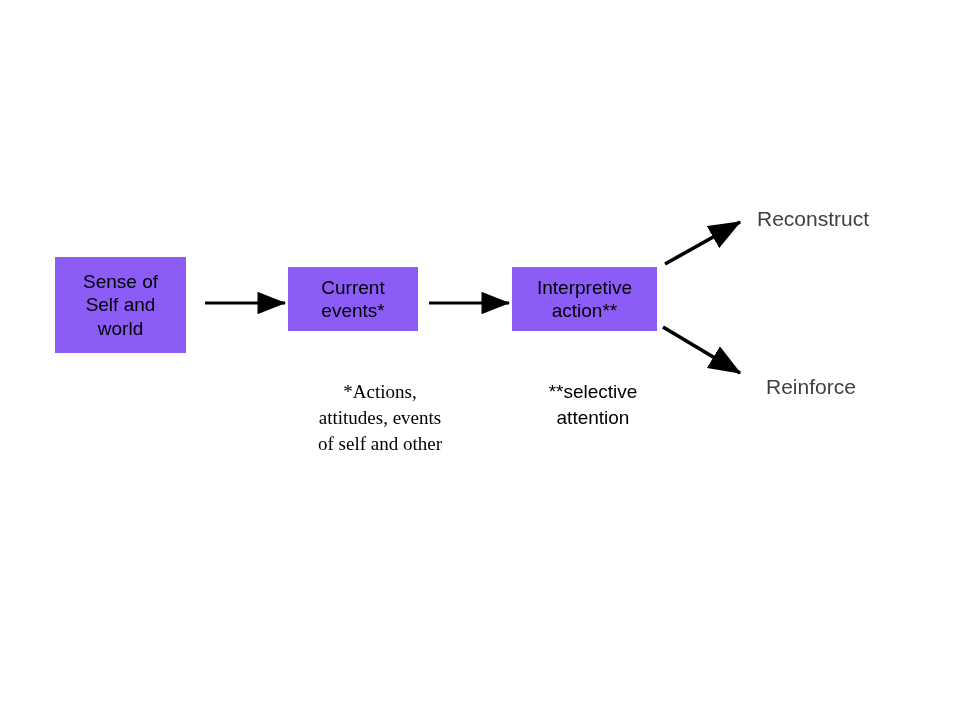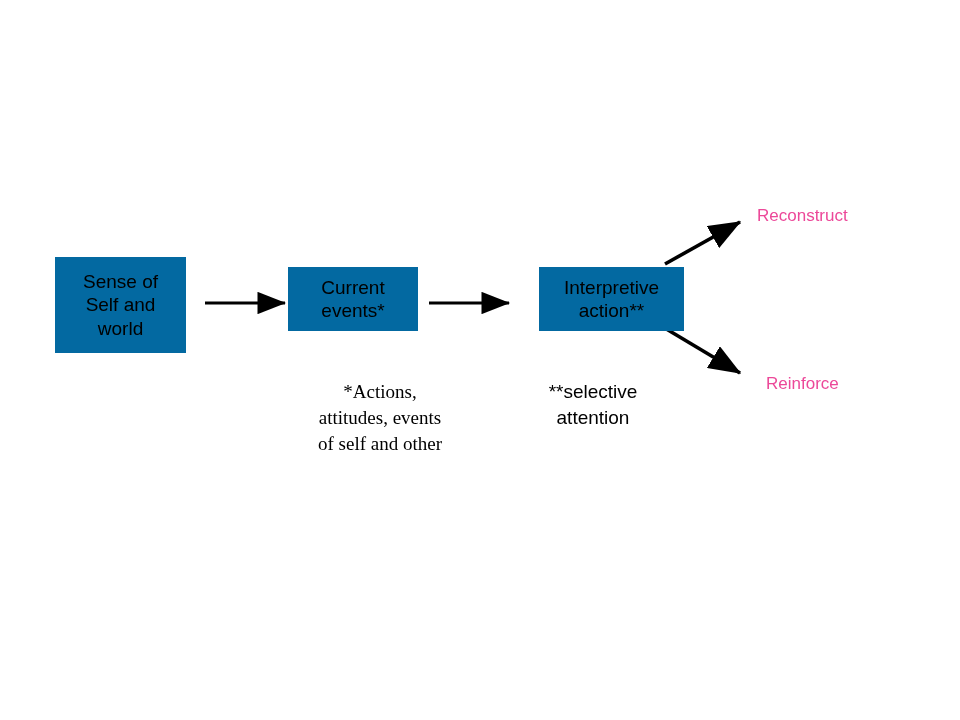--- a/index.html
+++ b/index.html
@@ -11,41 +11,41 @@
     position: relative;
     width: 960px;
     height: 720px;
     background: #ffffff;
     overflow: hidden;
     font-family: "Liberation Sans", sans-serif;
     color: #000000;
   }
   .node-box {
     position: absolute;
-    background: #0369a1;
+    background: #8b5cf6;
     display: flex;
     align-items: center;
     justify-content: center;
     text-align: center;
     font-size: 19px;
     line-height: 1.22;
     color: #000000;
     white-space: pre-line;
     box-sizing: border-box;
   }
   #box-sense  { left: 55px;  top: 257px; width: 131px; height: 96px; }
   #box-events { left: 288px; top: 267px; width: 130px; height: 64px; }
-  #box-interp { left: 512px; top: 267px; width: 145px; height: 64px; margin-left: 27px; }
+  #box-interp { left: 512px; top: 267px; width: 145px; height: 64px; }
 
   .end-label {
     position: absolute;
-    font-size: 17px;
+    font-size: 21px;
     line-height: 1.2;
     white-space: nowrap;
-    color: #ec4899;
+    color: #404040;
   }
   #label-reconstruct { left: 757px; top: 206px; }
   #label-reinforce   { left: 766px; top: 374px; }
 
   .footnote {
     position: absolute;
     text-align: center;
     font-size: 19px;
     line-height: 1.38;
     white-space: pre-line;

